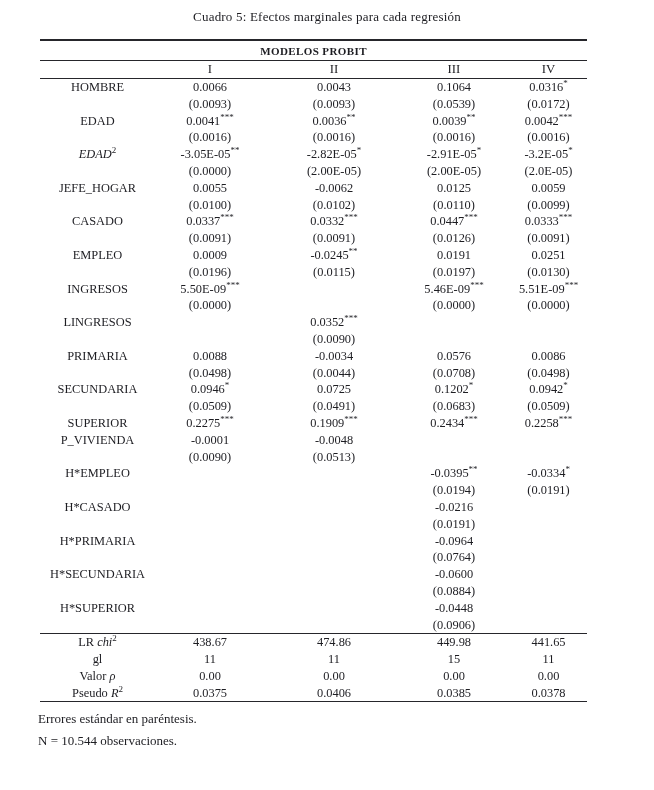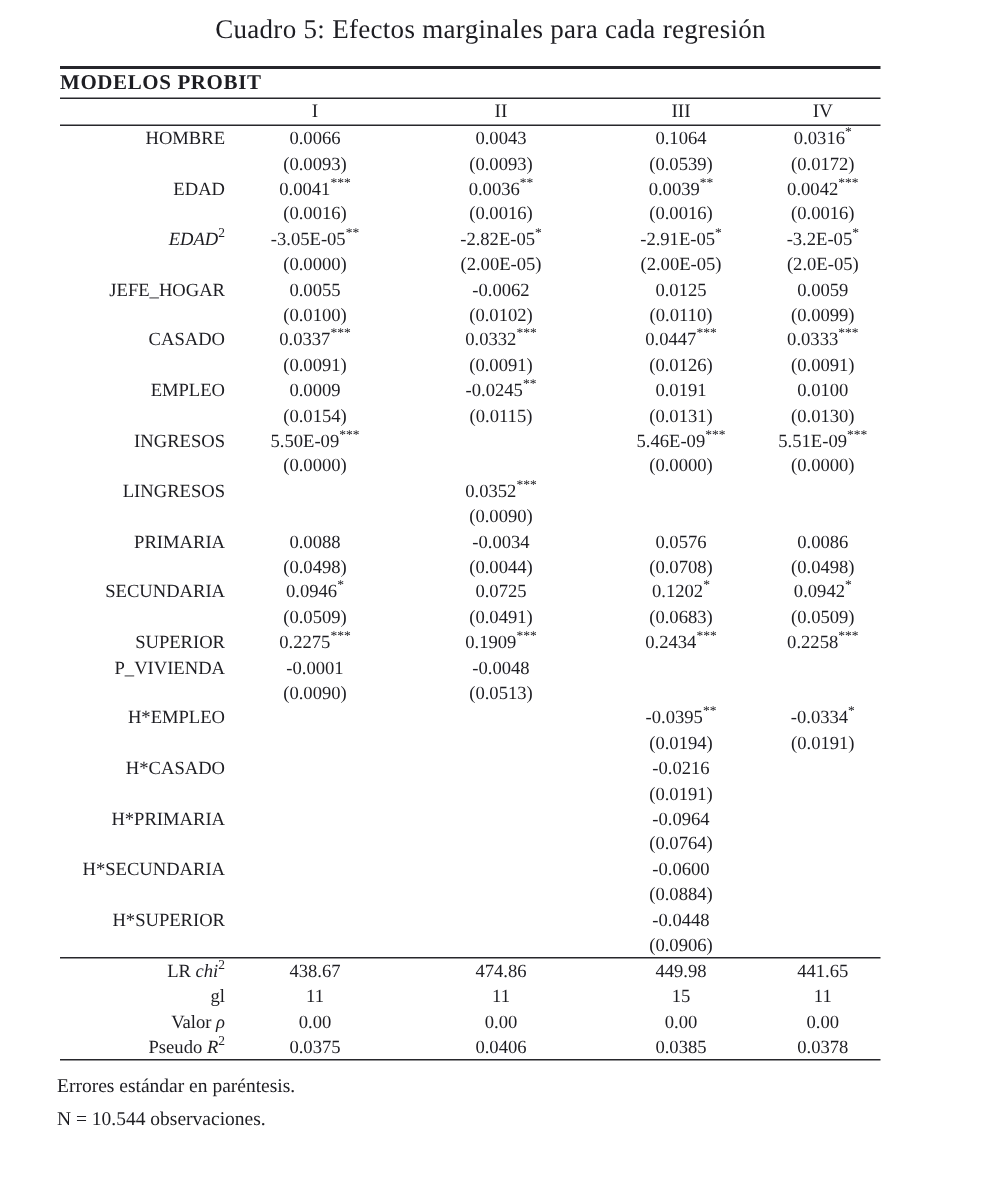--- a/index.html
+++ b/index.html
@@ -2,42 +2,42 @@
 <html><head>
 <meta charset="utf-8">
 <style>
   html,body{margin:0;padding:0;}
   body{
     width:654px;height:790px;background:#ffffff;color:#1d1d22;
     font-family:"Liberation Serif", serif;
     -webkit-font-smoothing:antialiased;
   }
   .page-title{
-    text-align:center;font-size:18px;padding-top:9px;letter-spacing:.2px;
+    text-align:center;font-size:13px;padding-top:9px;letter-spacing:.2px;
   }
   table.probit{
     border-collapse:collapse;table-layout:fixed;
     margin:14px 0 0 40px;width:547px;
     border-top:2px solid #26262b;
     border-bottom:1.6px solid #26262b;
   }
   th{padding:0;}
   th.tbl-title{
-    font-weight:bold;font-size:14px;letter-spacing:.4px;
-    height:19px;border-bottom:1.2px solid #26262b;text-align:left;
+    font-weight:bold;font-size:11px;letter-spacing:.4px;
+    height:19px;border-bottom:1.2px solid #26262b;text-align:center;
   }
   tr.colhead th{
     font-weight:normal;font-size:12.8px;height:17px;
     border-bottom:1.2px solid #26262b;text-align:center;
   }
   td{
     font-size:12.4px;line-height:16.8px;height:16.8px;
     padding:0;white-space:nowrap;overflow:visible;
   }
-  td.lab{text-align:right;padding-left:5px;}
+  td.lab{text-align:center;padding-left:5px;}
   td.val{text-align:center;}
   tbody.stats tr:first-child td{border-top:1.2px solid #26262b;}
   sup{font-size:9px;line-height:0;}
   .it{font-style:italic;}
   .footnotes{margin:6px 12px 0 38px;font-size:13px;line-height:21.5px;}
   .footnotes div{white-space:nowrap;}
 </style>
 </head>
 <body>
 
@@ -132,27 +132,27 @@
         <td class="val">(0.0091)</td>
         <td class="val">(0.0091)</td>
         <td class="val">(0.0126)</td>
         <td class="val">(0.0091)</td>
       </tr>
       <tr>
         <td class="lab"><span>EMPLEO</span></td>
         <td class="val">0.0009</td>
         <td class="val">-0.0245<sup>**</sup></td>
         <td class="val">0.0191</td>
-        <td class="val">0.0100</td>
-      </tr>
-      <tr>
-        <td class="lab"></td>
-        <td class="val">(0.0154)</td>
+        <td class="val">0.0251</td>
+      </tr>
+      <tr>
+        <td class="lab"></td>
+        <td class="val">(0.0196)</td>
         <td class="val">(0.0115)</td>
-        <td class="val">(0.0131)</td>
+        <td class="val">(0.0197)</td>
         <td class="val">(0.0130)</td>
       </tr>
       <tr>
         <td class="lab"><span>INGRESOS</span></td>
         <td class="val">5.50E-09<sup>***</sup></td>
         <td class="val">&nbsp;</td>
         <td class="val">5.46E-09<sup>***</sup></td>
         <td class="val">5.51E-09<sup>***</sup></td>
       </tr>
       <tr>

